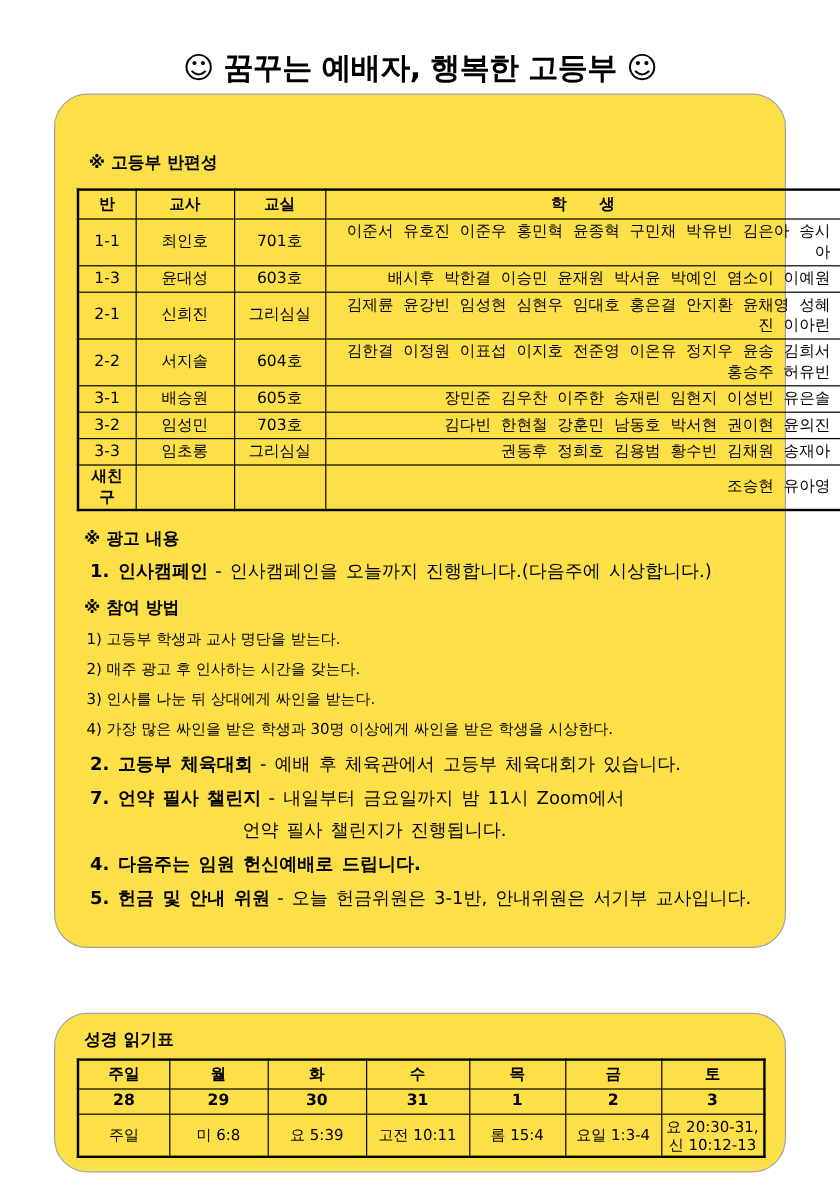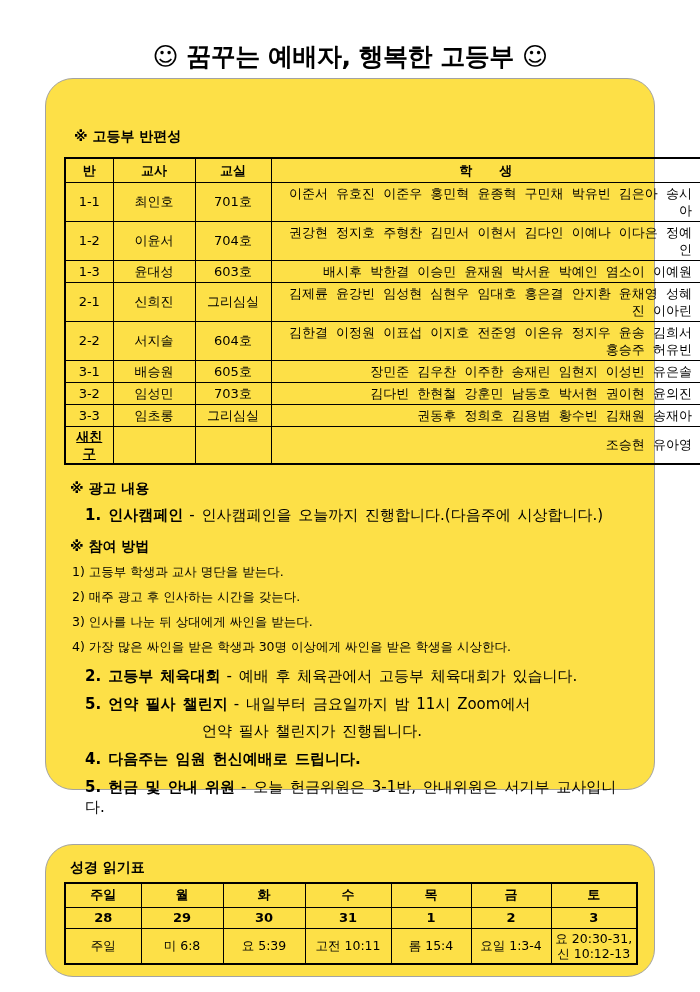--- a/index.html
+++ b/index.html
@@ -51,24 +51,24 @@
   .class-table thead th { height:24px; font-weight:bold; }
   .class-table .col-class   { width:48px; }
   .class-table .col-teacher { width:82px;margin-left:24px; }
   .class-table .col-room    { width:76px; }
   .class-table .col-students{ width:430px; }
   .class-table th.h-students { white-space:pre; }
   .class-table td.students {
     text-align:right; padding:2px 8px;
     word-spacing:4px;
   }
-  .class-table td.newfriend { font-weight:bold;text-decoration:underline; }
+  .class-table td.newfriend { font-weight:bold; }
 
   
-  .notice { font-size:15px; line-height:20px; margin:8px 0 0 21px; word-spacing:2px; }
+  .notice { font-size:15px; line-height:20px; margin:8px 0 0 11px; word-spacing:2px; }
   .notice .b { font-weight:bold; }
   .notice .rest { margin-left:6px; }
   .notice-cont { font-size:15px; line-height:20px; margin:7px 0 0 138px; word-spacing:2px; }
   .step { font-size:12.5px; line-height:17px; margin:8px 0 0 8px; }
 
   
   .bible-title { font-size:14px; font-weight:600; margin-left:6px; line-height:18px; }
   .bible-table { width:572px; margin-top:6px; border:2px solid #000; font-size:13px; }
   .bible-table th, .bible-table td {
     border:1px solid #000; text-align:center; padding:0 2px; overflow:hidden;
@@ -103,26 +103,20 @@
         </tr>
       </thead>
       <tbody>
         <tr>
           <td>1-1</td>
           <td>최인호</td>
           <td>701호</td>
           <td class="students">이준서 유호진 이준우 홍민혁 윤종혁 구민채 박유빈 김은아 송시아</td>
         </tr>
         <tr>
-          <td>1-2</td>
-          <td>이윤서</td>
-          <td>704호</td>
-          <td class="students">권강현 정지호 주형찬 김민서 이현서 김다인 이예나 이다은 정예인</td>
-        </tr>
-        <tr>
           <td>1-3</td>
           <td>윤대성</td>
           <td>603호</td>
           <td class="students">배시후 박한결 이승민 윤재원 박서윤 박예인 염소이 이예원</td>
         </tr>
         <tr>
           <td>2-1</td>
           <td>신희진</td>
           <td>그리심실</td>
           <td class="students">김제륜 윤강빈 임성현 심현우 임대호 홍은결 안지환 윤채영 성혜진 이아린</td>
@@ -171,21 +165,21 @@
     <div class="step">1) 고등부 학생과 교사 명단을 받는다.</div>
     <div class="step">2) 매주 광고 후 인사하는 시간을 갖는다.</div>
     <div class="step">3) 인사를 나눈 뒤 상대에게 싸인을 받는다.</div>
     <div class="step">4) 가장 많은 싸인을 받은 학생과 30명 이상에게 싸인을 받은 학생을 시상한다.</div>
 
     <div class="notice" style="margin-top:11px">
       <span class="b">2. 고등부 체육대회</span><span class="rest">- 예배 후 체육관에서 고등부 체육대회가 있습니다.</span>
     </div>
 
     <div class="notice">
-      <span class="b">5. 언약 필사 챌린지</span><span class="rest">- 내일부터 금요일까지 밤 11시 Zoom에서</span>
+      <span class="b">7. 언약 필사 챌린지</span><span class="rest">- 내일부터 금요일까지 밤 11시 Zoom에서</span>
     </div>
     <div class="notice-cont">언약 필사 챌린지가 진행됩니다.</div>
 
     <div class="notice">
       <span class="b">4. 다음주는 임원 헌신예배로 드립니다.</span>
     </div>
 
     <div class="notice">
       <span class="b">5. 헌금 및 안내 위원</span><span class="rest">- 오늘 헌금위원은 3-1반, 안내위원은 서기부 교사입니다.</span>
     </div>

